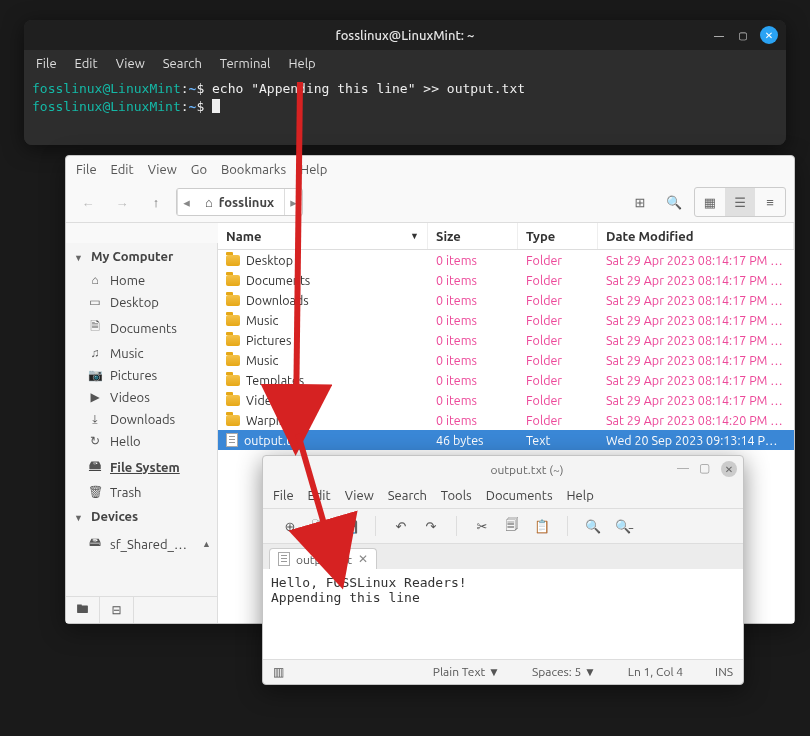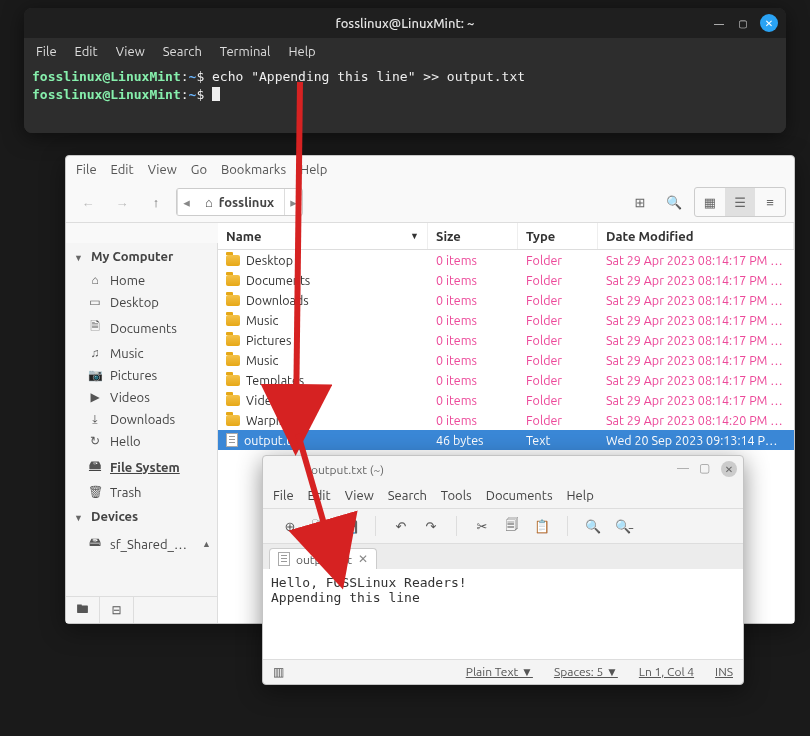--- a/index.html
+++ b/index.html
@@ -11,21 +11,21 @@
   font-size: 13px;
   color: #333;
   position: relative;
   overflow: hidden;
 }
 
 
 .terminal-window {
   position: absolute;
   left: 24px;
-  top: 8px;
+  top: 20px;
   width: 762px;
   background: #2d2d2d;
   border-radius: 8px;
   box-shadow: 0 4px 20px rgba(0,0,0,.5);
 }
 .terminal-titlebar {
   background: #1f1f1f;
   color: #e6e6e6;
   height: 30px;
   display: flex;
@@ -62,21 +62,21 @@
 .terminal-body {
   background: #2d2d2d;
   font-family: "DejaVu Sans Mono", monospace;
   font-size: 13px;
   padding: 4px 8px 30px 8px;
   white-space: pre;
   line-height: 1.35;
   color: #eee;
   border-radius: 0 0 8px 8px;
 }
-.tg { color: #86efac; font-weight: 700; }
+.tg { color: #14b8a6; font-weight: 400; }
 .tw { color: #eee; }
 .tb { color: #6cb7ff; font-weight: 600; }
 .cursor { display:inline-block; width:8px; height:14px; background:#eee; vertical-align:-2px;}
 
 
 .fm-window {
   position: absolute;
   left: 65px;
   top: 155px;
   width: 730px;
@@ -135,34 +135,34 @@
 .ed-window {
   position: absolute;
   left: 262px;
   top: 455px;
   width: 482px;
   background:#f4f4f4;
   border:1px solid #c4c4c4;
   border-radius:4px;
   box-shadow:0 6px 24px rgba(0,0,0,.45);
 }
-.ed-titlebar { height:26px; display:flex; align-items:center; position:relative; color:#666; font-size:12px;margin-left:48px;}
+.ed-titlebar { height:26px; display:flex; align-items:center; justify-content:center; position:relative; color:#666; font-size:12px;margin-left:48px;}
 .ed-titlebar .win-controls{position:absolute; right:6px; display:flex; gap:8px;}
 .ed-titlebar .wb{width:14px;height:14px;color:#999;}
 .ed-titlebar .wclose{width:16px;height:16px;border-radius:50%;background:#ccc;color:#666;display:flex;align-items:center;justify-content:center;font-size:10px;}
 .ed-menubar{display:flex; gap:14px; padding:6px 10px; color:#444; border-bottom:1px solid #ddd;}
 .ed-toolbar{display:flex; align-items:center; gap:4px; padding:5px 8px; border-bottom:1px solid #ddd;}
 .ed-toolbar .grp{display:flex; gap:4px; padding:0 6px;}
 .ed-toolbar .sep{width:1px;height:20px;background:#ddd;margin:0 2px;}
 .ed-tb-btn{width:26px;height:24px;display:flex;align-items:center;justify-content:center;color:#555;border-radius:3px;}
 .ed-tabs{display:flex; background:#ececec; padding:4px 6px 0 6px;}
 .ed-tab{background:#fff;border:1px solid #ccc;border-bottom:none;border-radius:4px 4px 0 0;padding:3px 8px;display:flex;align-items:center;gap:6px;font-size:12px;color:#555;}
 .ed-content{background:#fff; min-height:90px; padding:6px 8px; font-family:"DejaVu Sans Mono",monospace; font-size:13px; color:#333; white-space:pre;}
 .ed-status{display:flex;align-items:center;gap:16px;padding:5px 10px;border-top:1px solid #ddd;color:#555;font-size:12px;}
-.ed-status .right{margin-left:auto;display:flex;gap:21px;text-decoration:underline;}
+.ed-status .right{margin-left:auto;display:flex;gap:32px;}
 
 
 .arrow-overlay{position:absolute;left:0;top:0;pointer-events:none;}
 </style>
 </head>
 <body>
 
 <div class="terminal-window">
   <div class="terminal-titlebar">
     <span>fosslinux@LinuxMint: ~</span>

